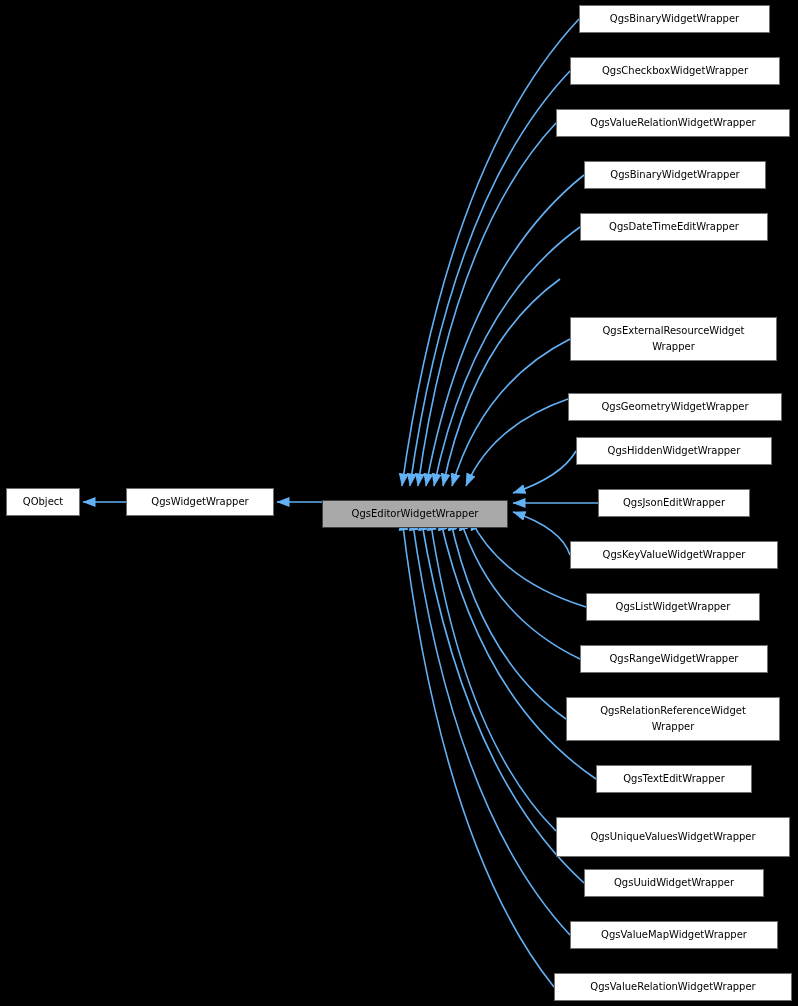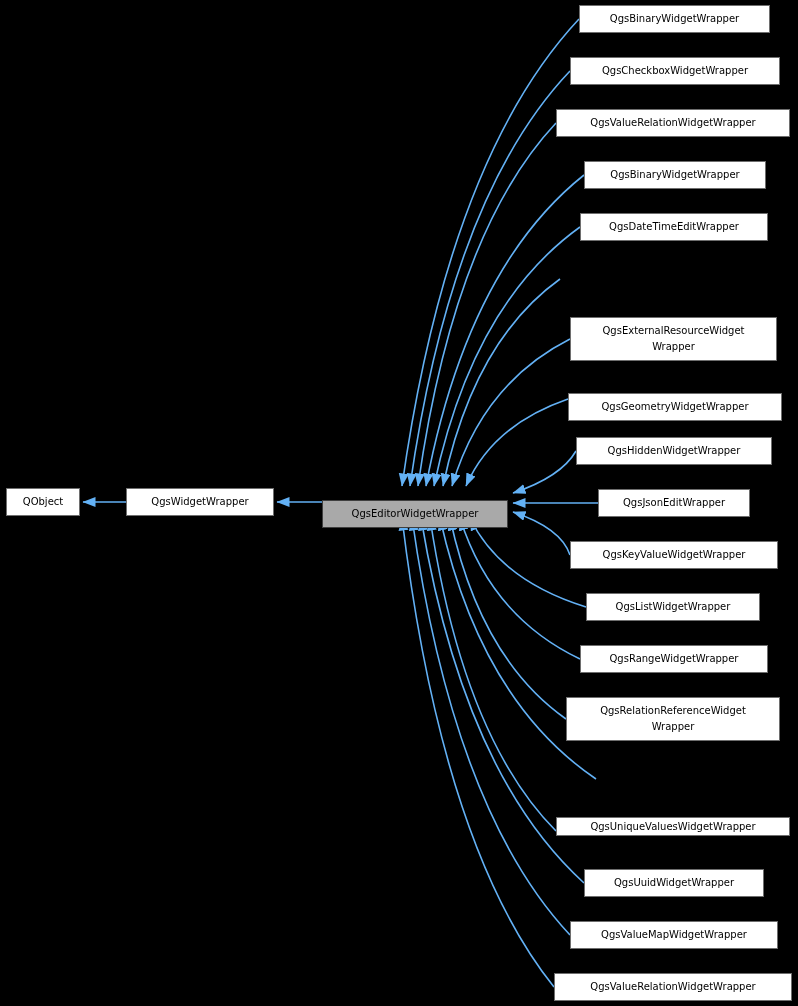--- a/index.html
+++ b/index.html
@@ -87,18 +87,19 @@
   <div class="node" style="left:570px;top:317px;width:207px;height:44px">QgsExternalResourceWidget
 Wrapper</div>
   <div class="node" style="left:568px;top:393px;width:214px;height:28px">QgsGeometryWidgetWrapper</div>
   <div class="node" style="left:576px;top:437px;width:196px;height:28px">QgsHiddenWidgetWrapper</div>
   <div class="node" style="left:598px;top:489px;width:152px;height:28px">QgsJsonEditWrapper</div>
   <div class="node" style="left:570px;top:541px;width:208px;height:28px">QgsKeyValueWidgetWrapper</div>
   <div class="node" style="left:586px;top:593px;width:174px;height:28px">QgsListWidgetWrapper</div>
   <div class="node" style="left:580px;top:645px;width:188px;height:28px">QgsRangeWidgetWrapper</div>
   <div class="node" style="left:566px;top:697px;width:214px;height:44px">QgsRelationReferenceWidget
 Wrapper</div>
-  <div class="node" style="left:556px;top:817px;width:234px;height:19px">QgsUniqueValuesWidgetWrapper</div>
+  <div class="node" style="left:596px;top:765px;width:156px;height:28px">QgsTextEditWrapper</div>
+  <div class="node" style="left:556px;top:817px;width:234px;height:40px">QgsUniqueValuesWidgetWrapper</div>
   <div class="node" style="left:584px;top:869px;width:180px;height:28px">QgsUuidWidgetWrapper</div>
   <div class="node" style="left:570px;top:921px;width:208px;height:28px">QgsValueMapWidgetWrapper</div>
   <div class="node" style="left:554px;top:973px;width:238px;height:28px">QgsValueRelationWidgetWrapper</div>
 
 </div>
 
 </body></html>

